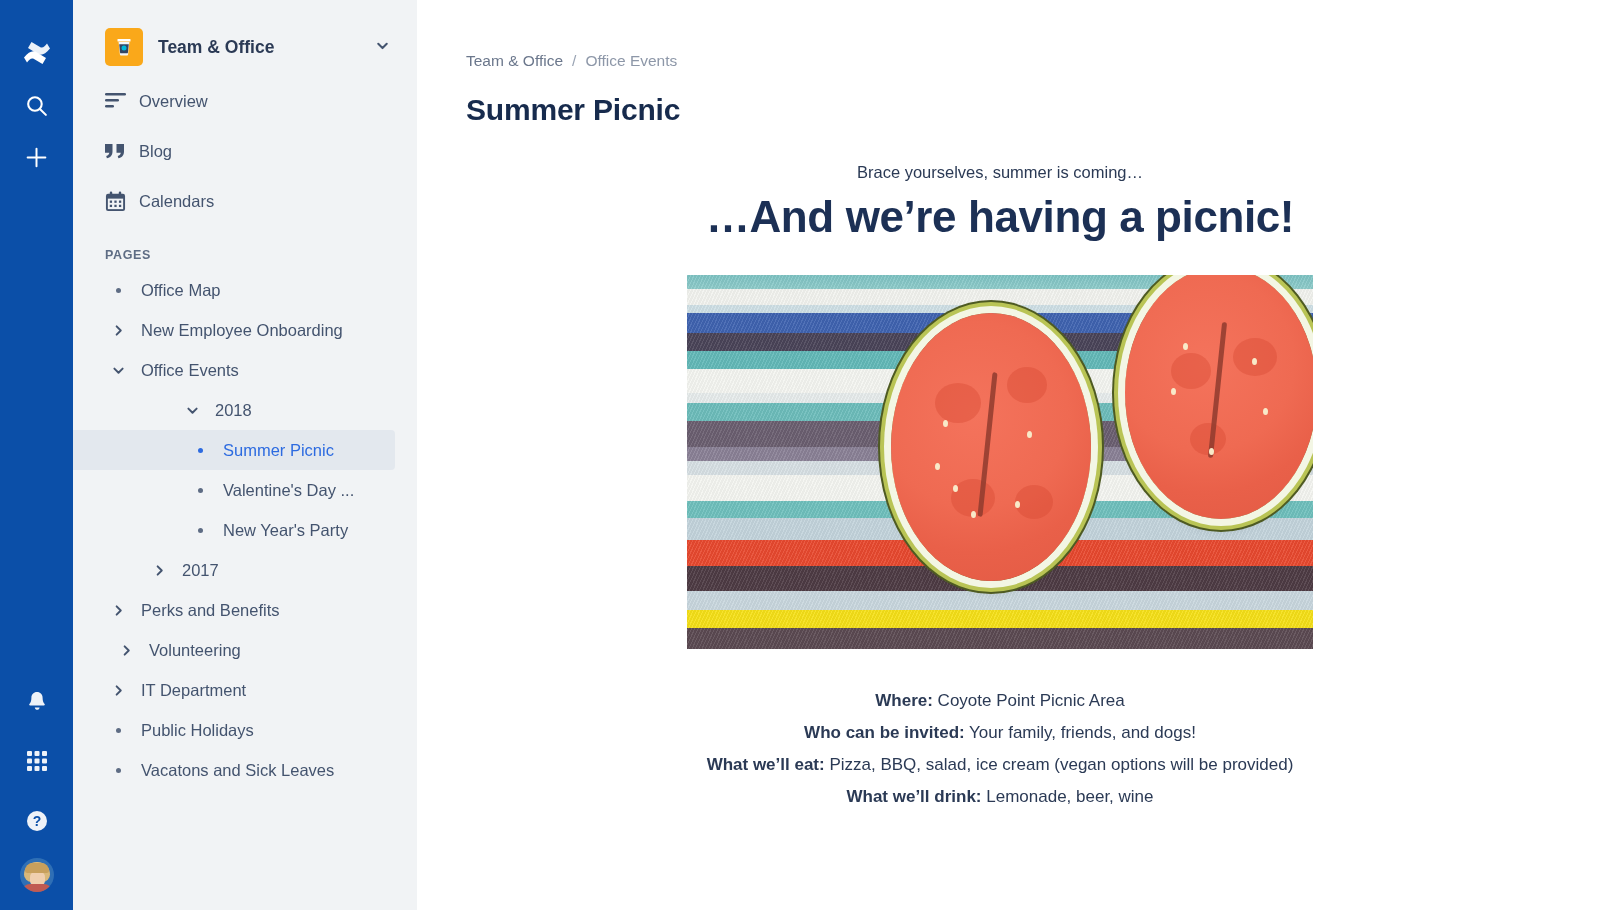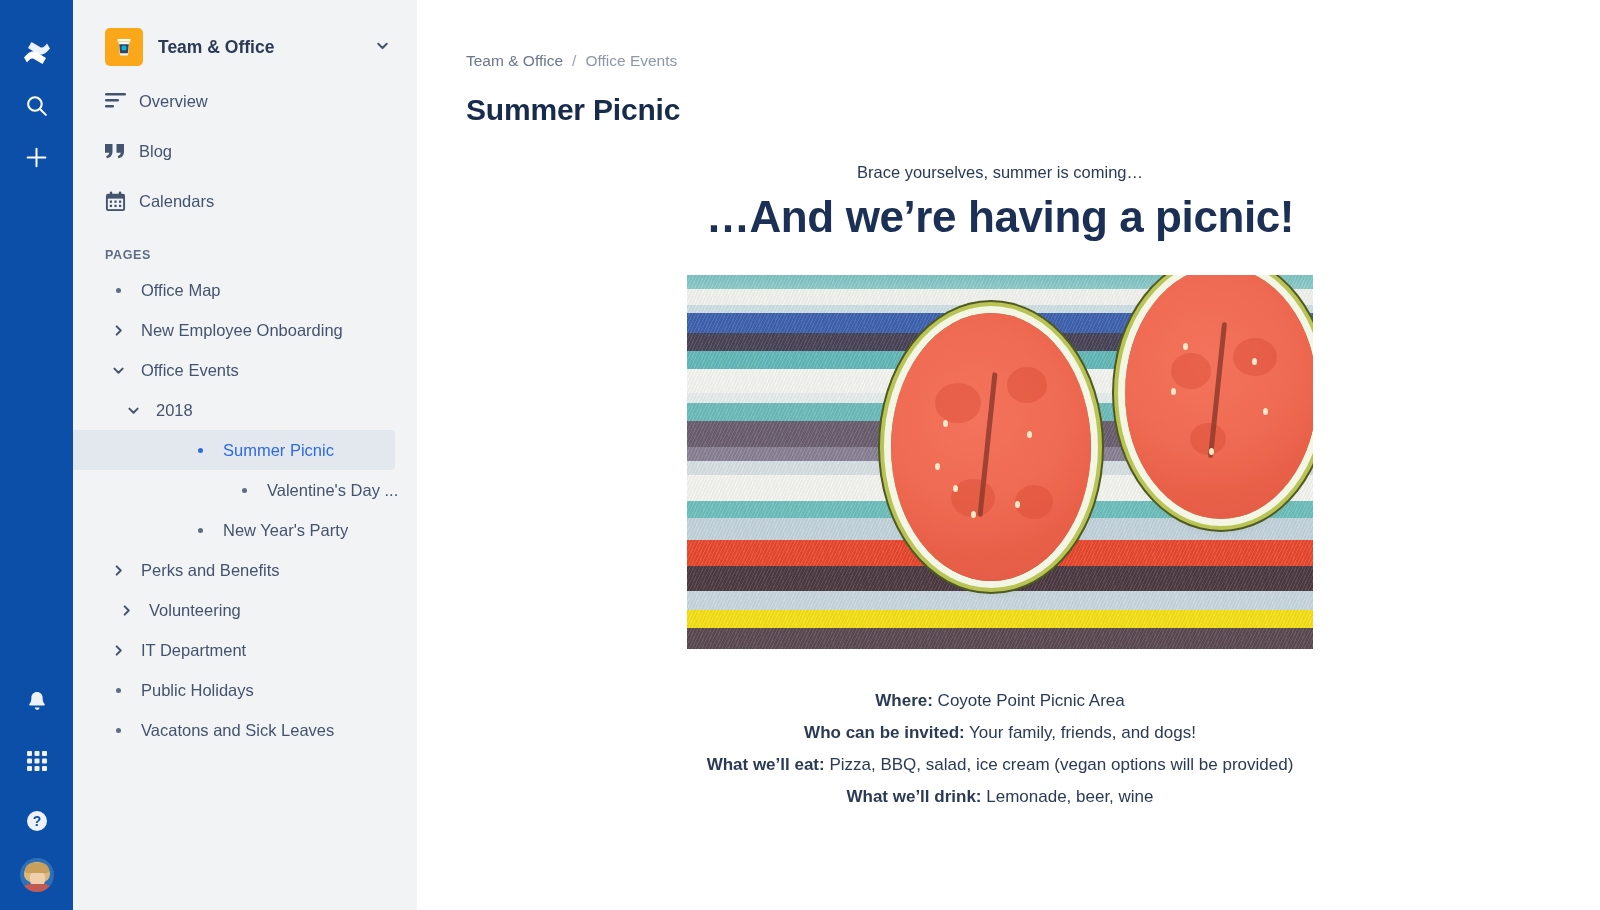--- a/index.html
+++ b/index.html
@@ -342,45 +342,53 @@
           <span class="tree-label">New Employee Onboarding</span>
         </div>
         <div class="tree-row" style="padding-left: 32px;">
           <span class="tree-bullet-wrap">
             <svg width="15" height="15" viewBox="0 0 20 20" fill="none" stroke="#44546F" stroke-width="2.6" stroke-linecap="round" stroke-linejoin="round">
               <polyline points="4.5,7.5 10,13 15.5,7.5"></polyline>
             </svg>
           </span>
           <span class="tree-label">Office Events</span>
         </div>
-        <div class="tree-row" style="padding-left: 47px;">
+        <div class="tree-row" style="padding-left: 73px; margin-left: 33px;">
           <span class="tree-bullet-wrap">
             <svg width="15" height="15" viewBox="0 0 20 20" fill="none" stroke="#44546F" stroke-width="2.6" stroke-linecap="round" stroke-linejoin="round">
               <polyline points="4.5,7.5 10,13 15.5,7.5"></polyline>
             </svg>
           </span>
           <span class="tree-label">2018</span>
         </div>
         <div class="tree-row selected" style="padding-left: 114px;">
           <span class="tree-bullet-wrap">
             <span class="dot"></span>
           </span>
           <span class="tree-label">Summer Picnic</span>
         </div>
-        <div class="tree-row" style="padding-left: 114px; margin-left: 44px;">
+        <div class="tree-row" style="padding-left: 114px;">
           <span class="tree-bullet-wrap">
             <span class="dot"></span>
           </span>
           <span class="tree-label">Valentine's Day ...</span>
         </div>
         <div class="tree-row" style="padding-left: 114px;">
           <span class="tree-bullet-wrap">
             <span class="dot"></span>
           </span>
           <span class="tree-label">New Year's Party</span>
+        </div>
+        <div class="tree-row" style="padding-left: 73px;">
+          <span class="tree-bullet-wrap">
+            <svg width="15" height="15" viewBox="0 0 20 20" fill="none" stroke="#44546F" stroke-width="2.6" stroke-linecap="round" stroke-linejoin="round">
+              <polyline points="7.5,4.5 13,10 7.5,15.5"></polyline>
+            </svg>
+          </span>
+          <span class="tree-label">2017</span>
         </div>
         <div class="tree-row" style="padding-left: 32px;">
           <span class="tree-bullet-wrap">
             <svg width="15" height="15" viewBox="0 0 20 20" fill="none" stroke="#44546F" stroke-width="2.6" stroke-linecap="round" stroke-linejoin="round">
               <polyline points="7.5,4.5 13,10 7.5,15.5"></polyline>
             </svg>
           </span>
           <span class="tree-label">Perks and Benefits</span>
         </div>
         <div class="tree-row" style="padding-left: 40px;">

